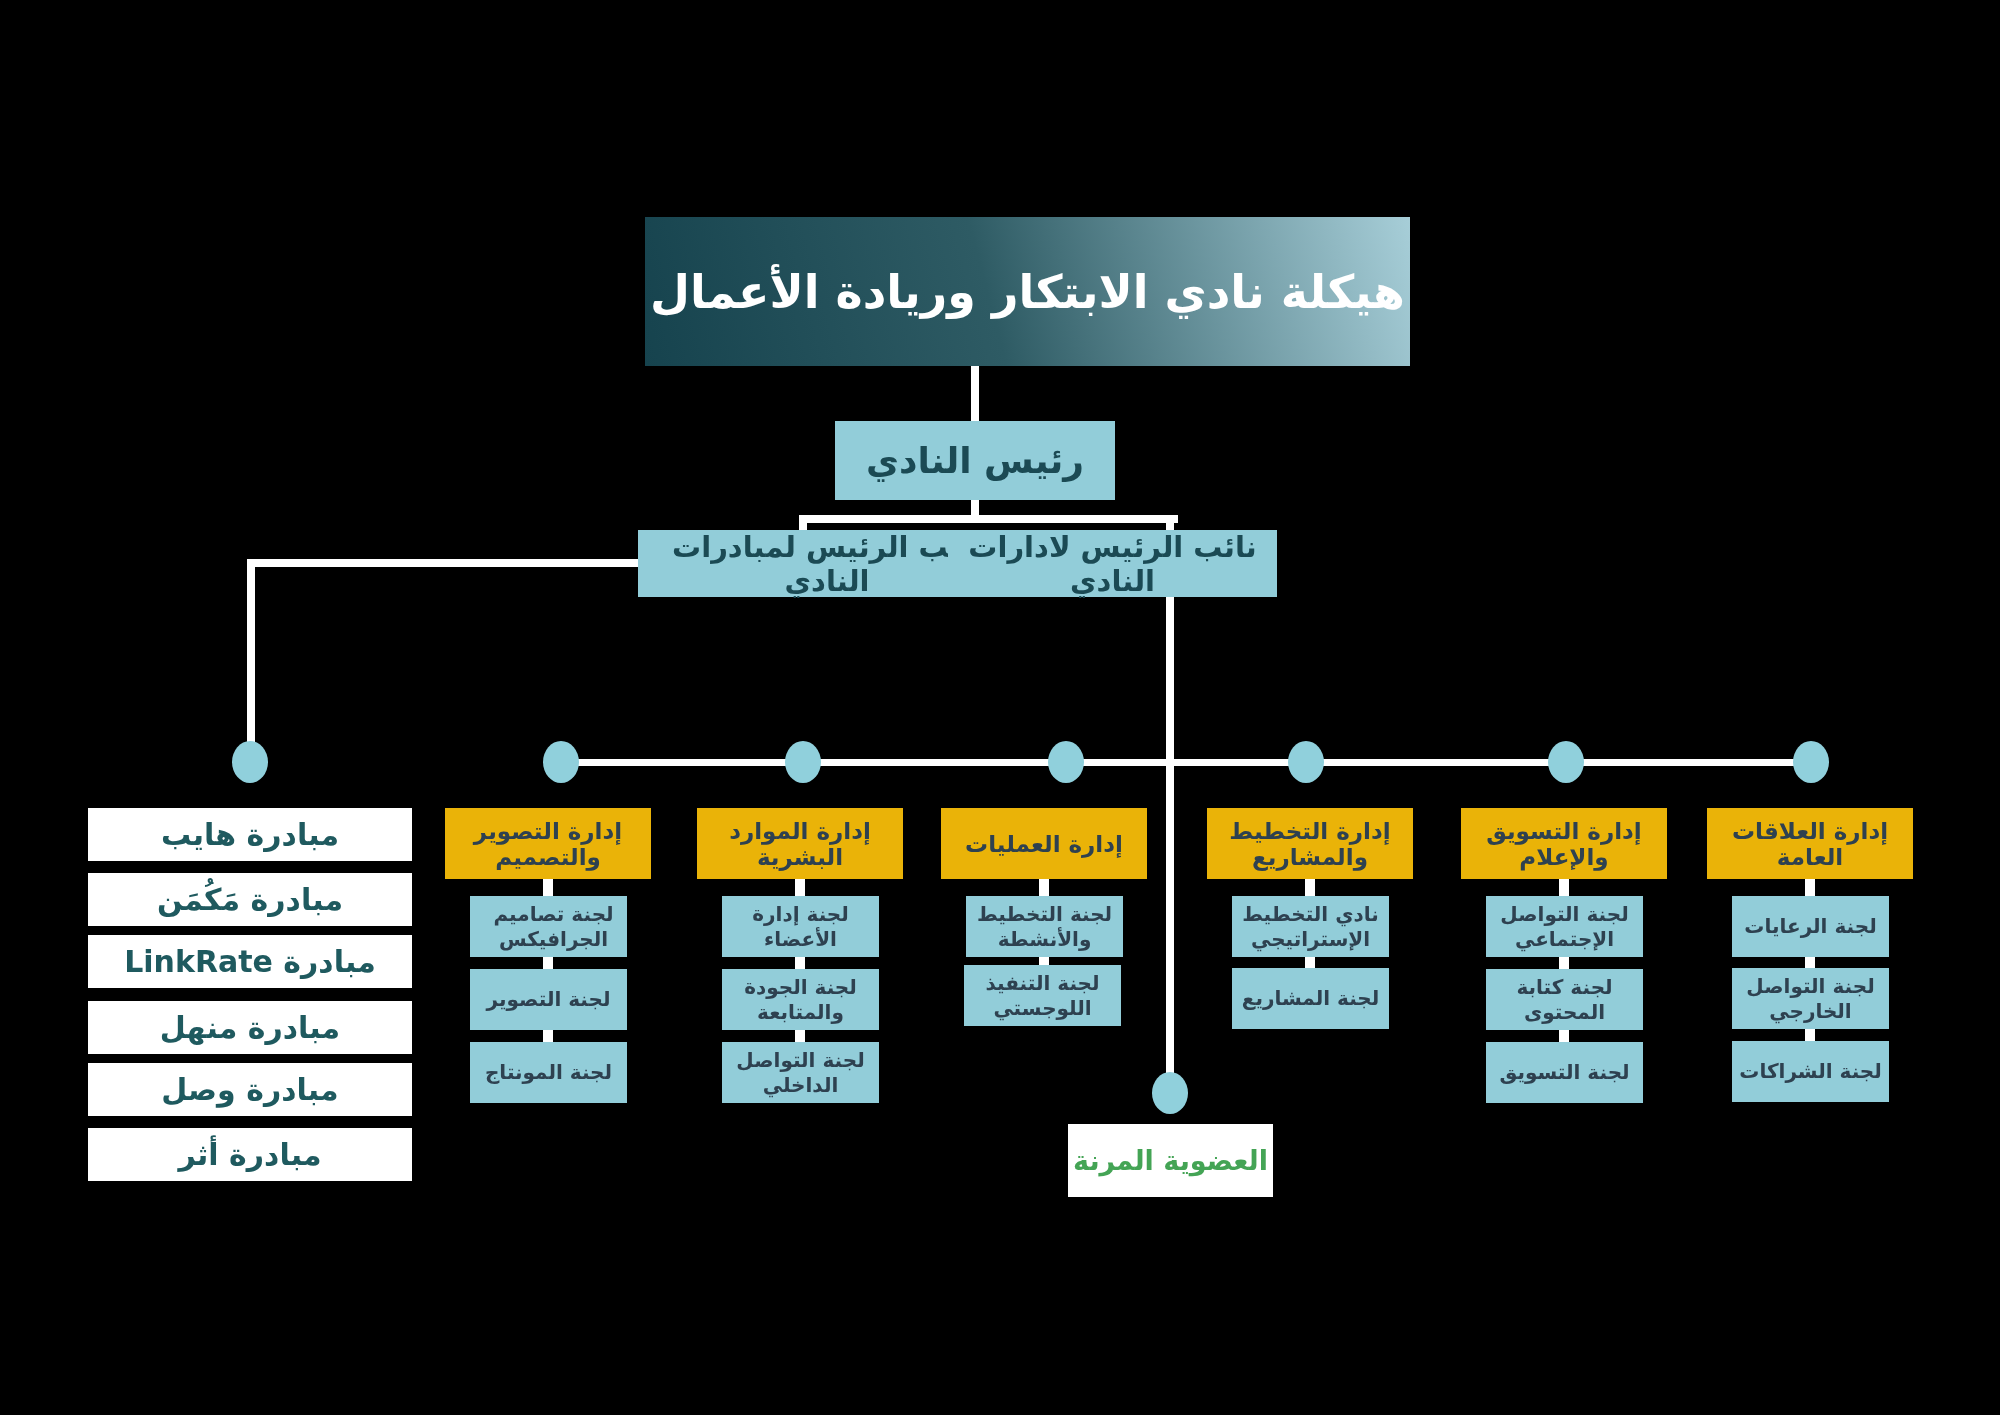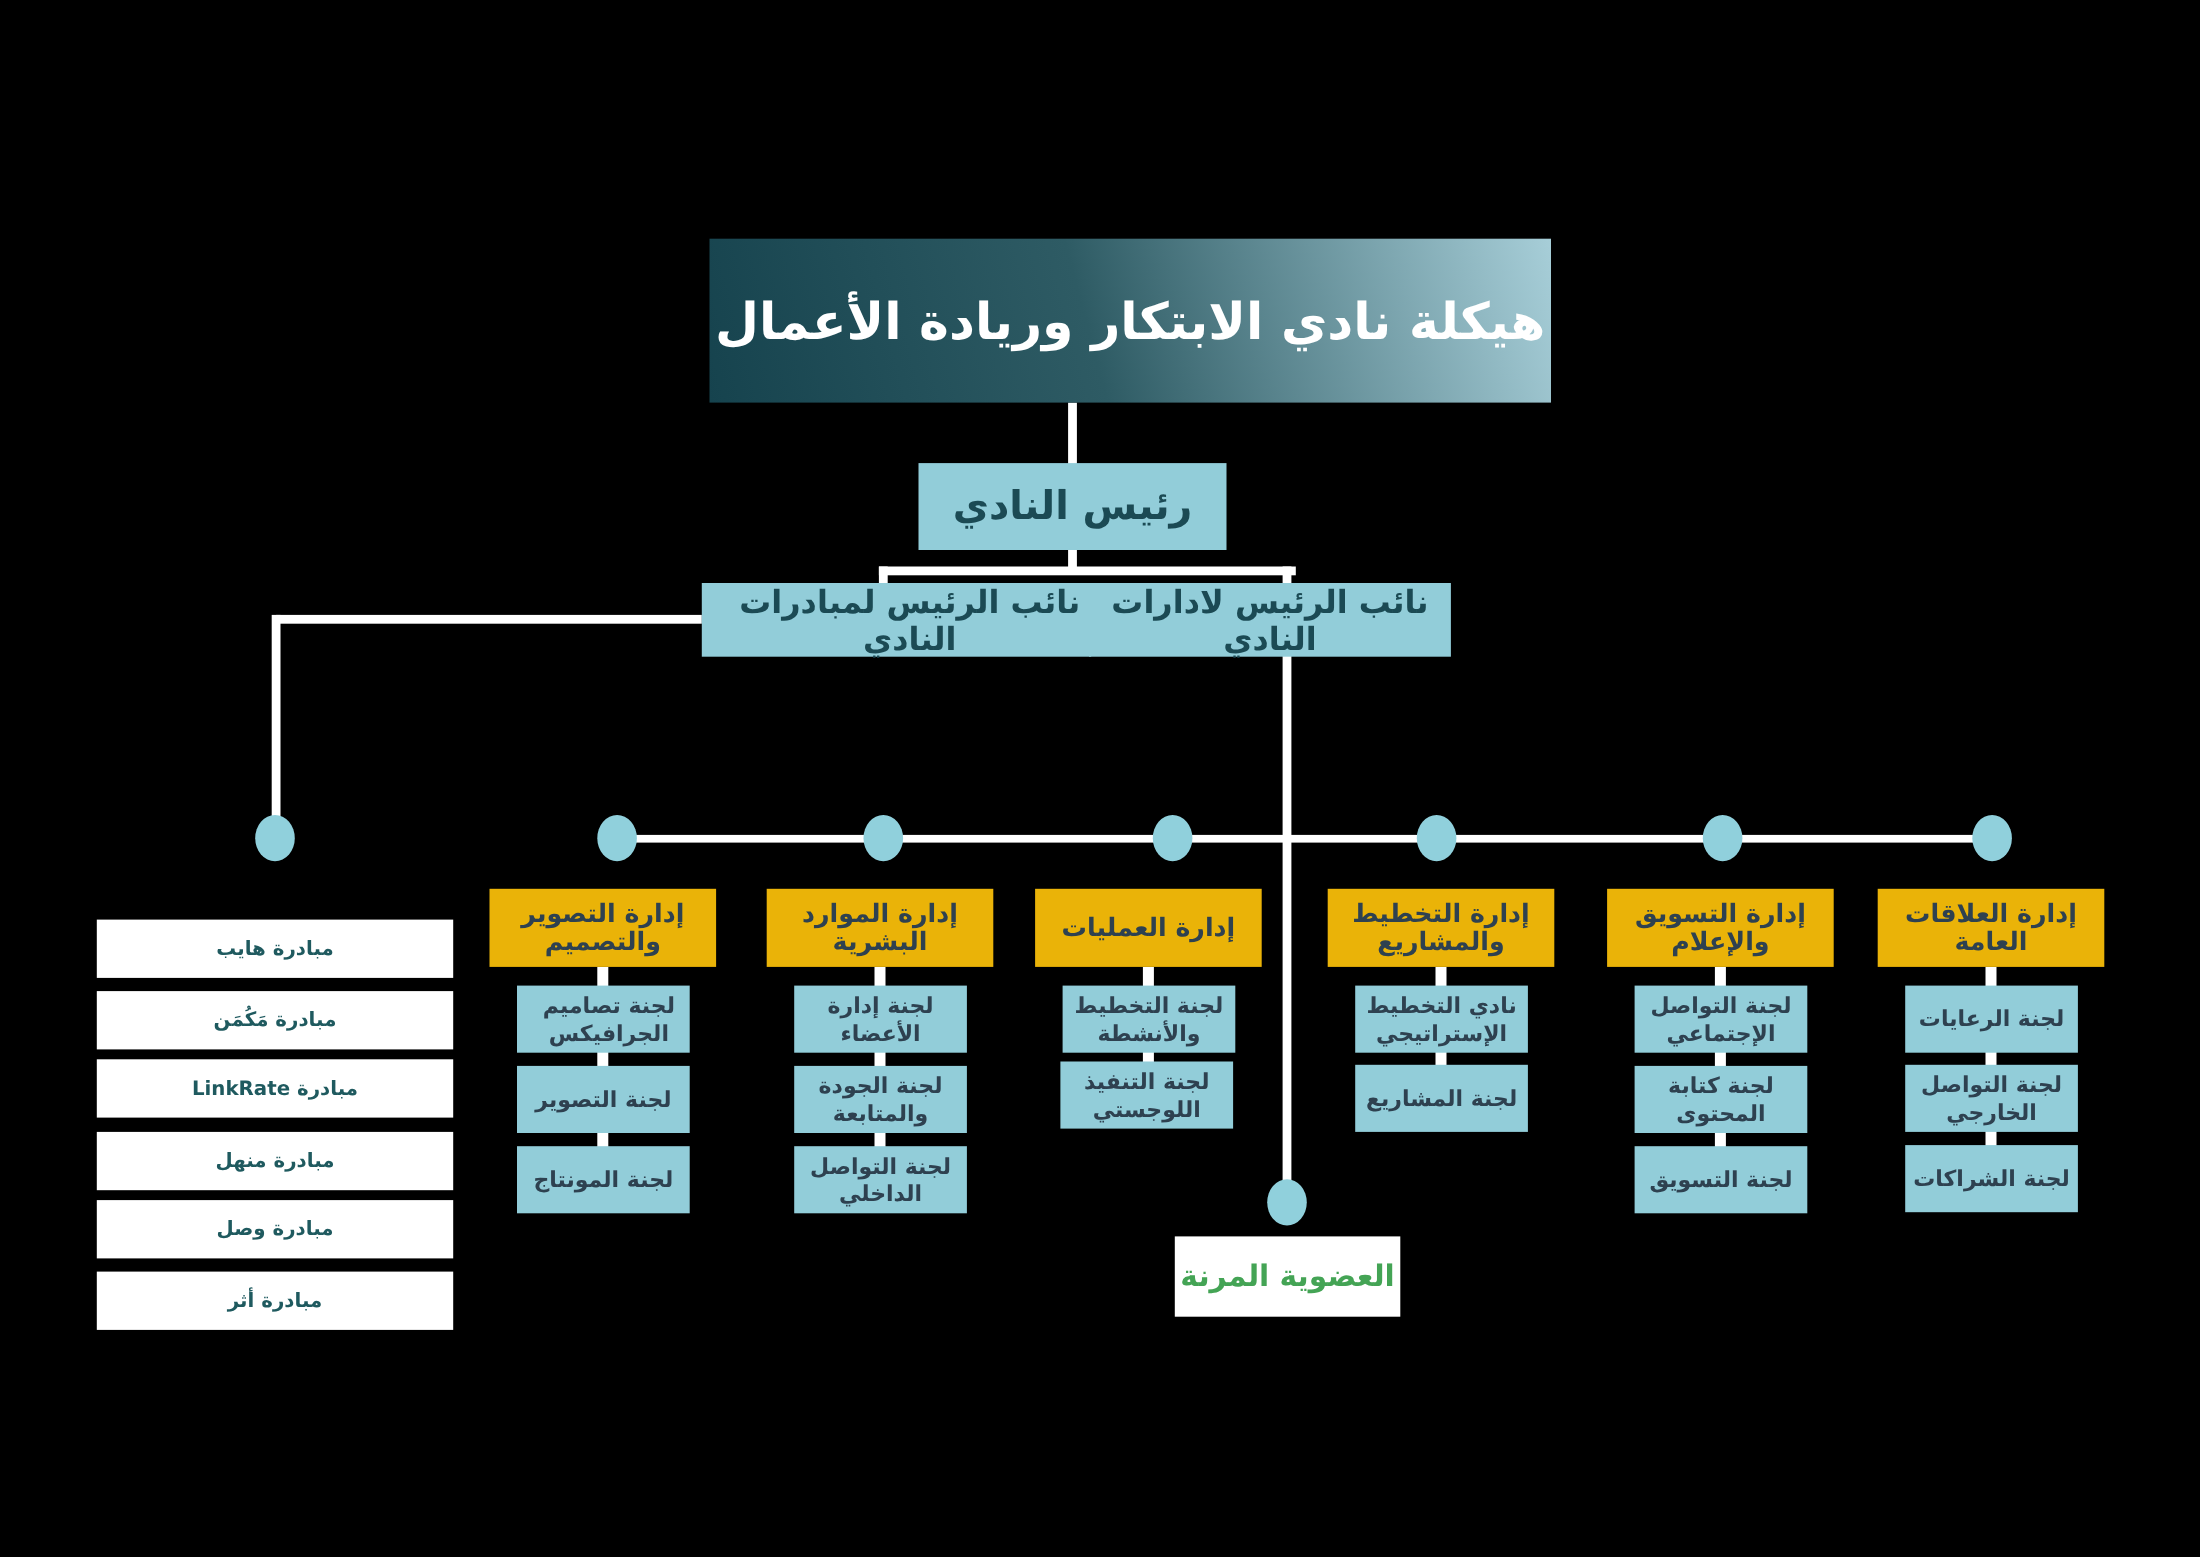--- a/index.html
+++ b/index.html
@@ -13,22 +13,22 @@
   .node{position:absolute;display:flex;align-items:center;justify-content:center;
         text-align:center;font-weight:bold;direction:rtl;z-index:2;}
   .title-box{
     left:597px;top:217px;width:765px;height:149px;
     background:linear-gradient(75deg,#16434e 0%,#2e5b64 45%,#a7ced8 100%);
     color:#ffffff;font-size:46px;margin-left:48px;
   }
   .teal{background:#92cdd9;color:#1b4a54;}
   .president{left:835px;top:421px;width:280px;height:79px;font-size:36px;}
   .vp-left{left:638px;top:530px;width:330px;height:67px;font-size:29px;padding-left:24px;}
-  .vp-right{left:990px;top:530px;width:329px;height:67px;font-size:29px;}
-  .init{left:88px;width:324px;height:53px;background:#ffffff;color:#1f5a5f;font-size:18px;margin-top:28px;}
+  .vp-right{left:948px;top:530px;width:329px;height:67px;font-size:29px;}
+  .init{left:88px;width:324px;height:53px;background:#ffffff;color:#1f5a5f;font-size:30px;}
   .dept-header{top:808px;width:206px;height:71px;background:#eab308;color:#2e4150;font-size:23px;z-index:2;}
   .committee{width:157px;height:61px;background:#92cdd9;color:#2e4150;font-size:20px;line-height:1.25;padding:0 6px;box-sizing:border-box;}
   .membership{left:1068px;top:1124px;width:205px;height:73px;background:#ffffff;color:#44a455;font-size:27px;}
 </style>
 </head>
 <body>
 
 <div id="stage">
 
   <div class="line" style="left:971px;top:366px;width:8px;height:57px;"></div>

